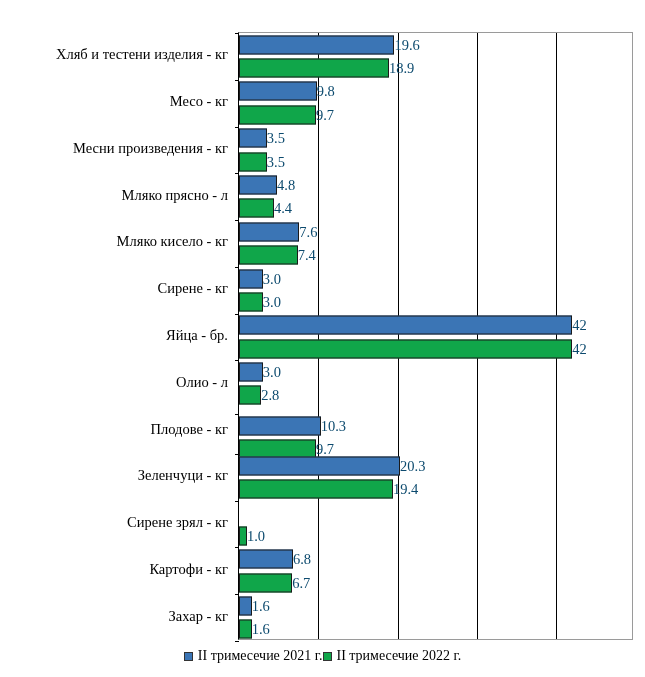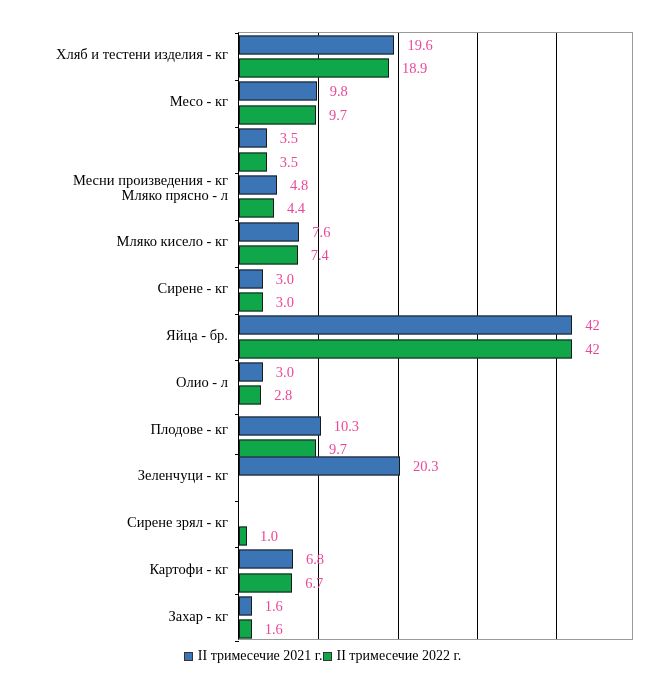--- a/index.html
+++ b/index.html
@@ -79,22 +79,22 @@
   .bar.series-a { background: #3B75B5; }
   .bar.series-b { background: #10A64A; }
 
   .bar-label {
     position: absolute;
     top: 50%;
     transform: translateY(-50%);
     font-size: 14.5px;
     line-height: 1;
     white-space: nowrap;
-    color: #ec4899;
-    padding-left: 13px;
+    color: #0c4a6e;
+    padding-left: 0;
   }
   .cat-label-holder {
     position: absolute;
     left: 0;
     width: 233px;
     text-align: right;
     font-size: 14.5px;
     white-space: nowrap;
     color: #000000;
     padding-right: 5px;
@@ -130,21 +130,21 @@
   .legend-text { color: #000000; }
 </style>
 </head>
 <body>
 
 <div id="chart-root">
 
   <div id="cat-labels">
       <div class="cat-label-holder" style="top: 46.3846px;">Хляб и тестени изделия - кг</div>
       <div class="cat-label-holder" style="top: 93.1538px;">Месо - кг</div>
-      <div class="cat-label-holder" style="top: 139.923px; margin-top: 32px;">Месни произведения  - кг</div>
+      <div class="cat-label-holder" style="top: 139.923px;">Месни произведения  - кг</div>
       <div class="cat-label-holder" style="top: 186.692px;">Мляко прясно - л</div>
       <div class="cat-label-holder" style="top: 233.462px;">Мляко кисело - кг</div>
       <div class="cat-label-holder" style="top: 280.231px;">Сирене - кг</div>
       <div class="cat-label-holder" style="top: 327px;">Яйца - бр.</div>
       <div class="cat-label-holder" style="top: 373.769px;">Олио - л</div>
       <div class="cat-label-holder" style="top: 420.538px;">Плодове - кг</div>
       <div class="cat-label-holder" style="top: 467.308px;">Зеленчуци - кг</div>
       <div class="cat-label-holder" style="top: 514.077px;">Сирене зрял - кг</div>
       <div class="cat-label-holder" style="top: 560.846px;">Картофи - кг</div>
       <div class="cat-label-holder" style="top: 607.615px;">Захар - кг</div>
@@ -256,20 +256,24 @@
             <div class="bar series-b" title="Плодове - кг — II тримесечие 2022 г.: 9.7" style="width: 76.9378px;"></div>
             <div class="bar-label" style="left: 76.9378px;">9.7</div>
           </div>
         </div>
         <div class="cat-row" style="top: 420.923px; height: 46.7692px;">
           <div class="tick" style="top: 0px;"></div>
           <div class="bar-wrap">
             <div class="bar series-a" title="Зеленчуци - кг — II тримесечие 2021 г.: 20.3" style="width: 161.014px;"></div>
             <div class="bar-label" style="left: 161.014px;">20.3</div>
           </div>
+          <div class="bar-wrap lower">
+            <div class="bar series-b" title="Зеленчуци - кг — II тримесечие 2022 г.: 19.4" style="width: 153.876px;"></div>
+            <div class="bar-label" style="left: 153.876px;">19.4</div>
+          </div>
         </div>
         <div class="cat-row" style="top: 467.692px; height: 46.7692px;">
           <div class="tick" style="top: 0px;"></div>
           <div class="bar-wrap lower">
             <div class="bar series-b" title="Фасул зрял - кг — II тримесечие 2022 г.: 1.0" style="width: 7.93173px;"></div>
             <div class="bar-label" style="left: 7.93173px;">1.0</div>
           </div>
         </div>
         <div class="cat-row" style="top: 514.462px; height: 46.7692px;">
           <div class="tick" style="top: 0px;"></div>

